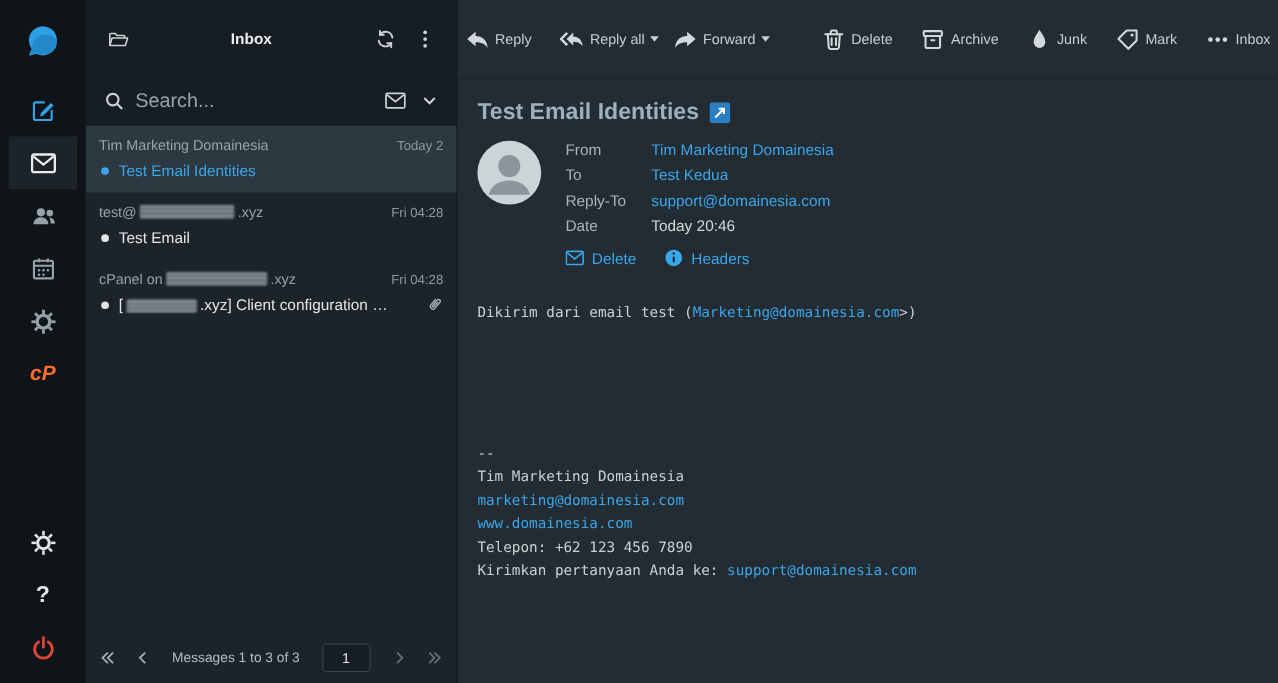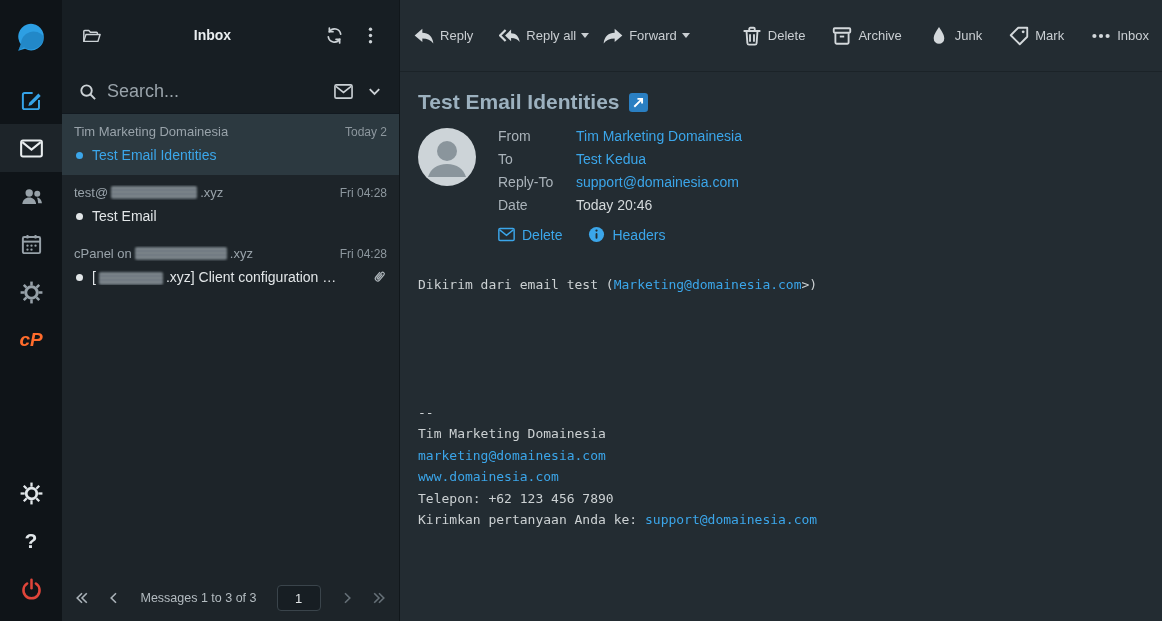--- a/index.html
+++ b/index.html
@@ -3,21 +3,21 @@
 <meta charset="utf-8">
 <style>
   *{box-sizing:border-box;margin:0;padding:0}
   html,body{width:1162px;height:621px}
   body{font-family:"Liberation Sans",sans-serif;background:#232c32;color:#d6dadc;overflow:hidden}
   button{background:none;border:none;color:inherit;font:inherit;cursor:pointer;padding:0}
   svg{display:block}
   .app{display:flex;width:1162px;height:621px}
 
   
-  .sidebar{width:62px;background:#0f1418;display:flex;flex-direction:column;align-items:center;flex-shrink:0;padding-bottom:8px}
+  .sidebar{width:78px;background:#0f1418;display:flex;flex-direction:column;align-items:center;flex-shrink:0;padding-bottom:8px}
   .sb-logo{width:62px;height:76px;display:flex;align-items:center;justify-content:center}
   .sb-item{width:62px;height:48px;display:flex;align-items:center;justify-content:center;color:#97a1a8}
   .sb-item svg{width:23px;height:23px}
   .sb-item.active{background:#1d2429;color:#e9edef}
   .sb-item.compose{color:#35a3e8}
   .sb-item.cpanel{color:#ff6c2c;font-weight:bold;font-style:italic;font-size:19px}
   .sb-item.bright{color:#e2e7ea}
   .sb-item.help{color:#e2e7ea;font-size:21px;font-weight:bold}
   .sb-item.logout{color:#e0453a}
   .sb-spacer{flex:1}

